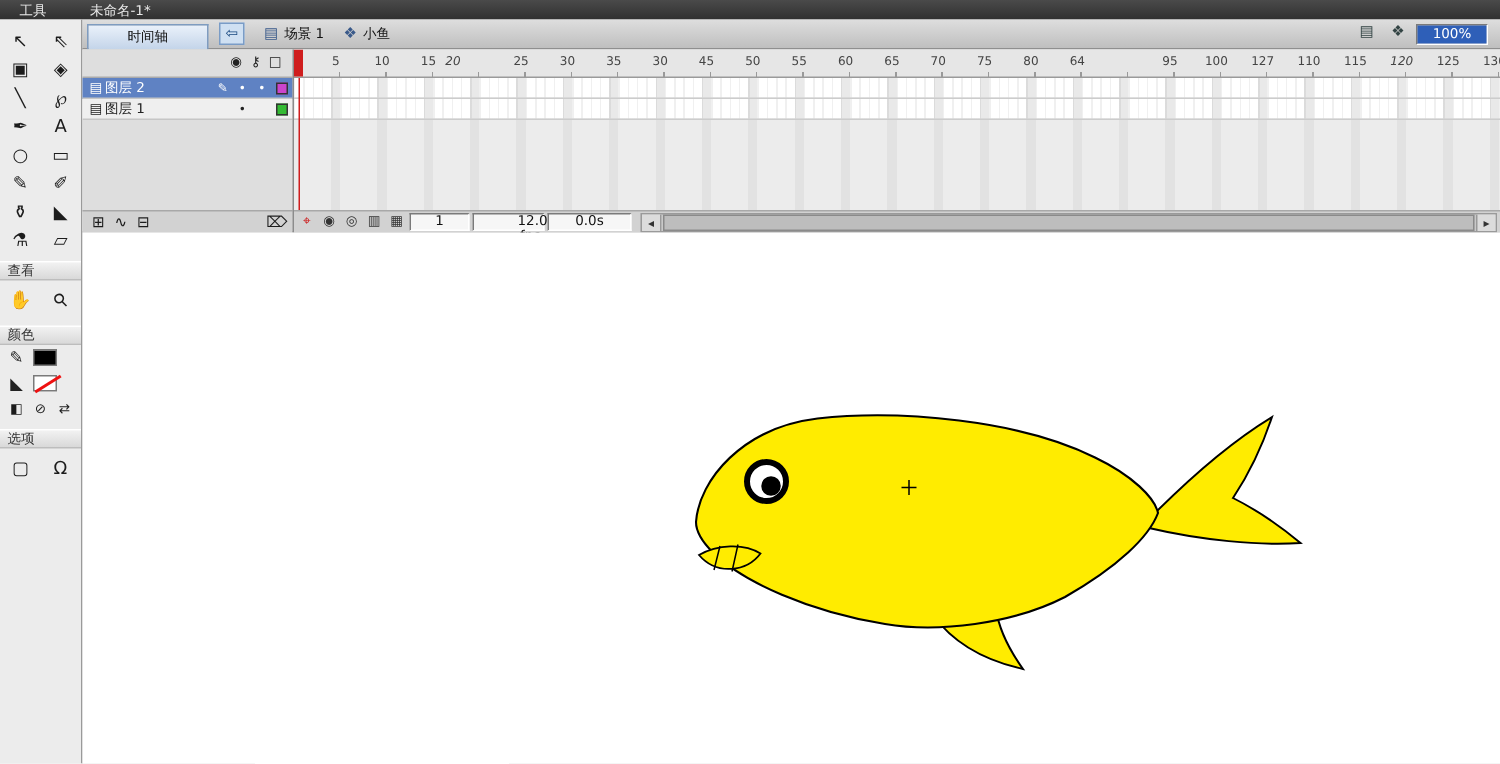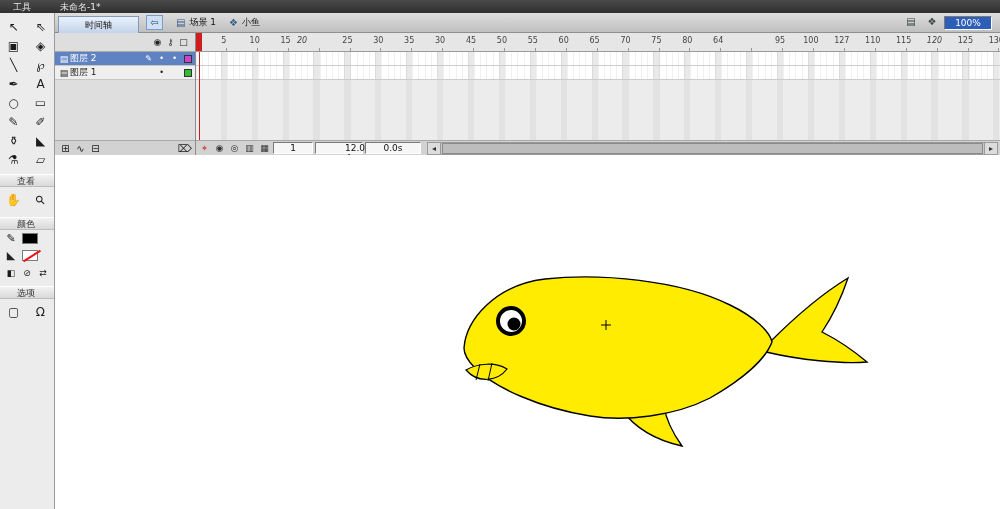--- a/index.html
+++ b/index.html
@@ -9,21 +9,21 @@
 
   
   .titlebar { position:absolute; left:0; top:0; width:1000px; height:13px; background:linear-gradient(#4a4a4a,#303030); color:#e8e8e8; font-size:9px; display:flex; align-items:center; }
   .titlebar .tools-title { position:absolute; left:13px; top:1px; }
   .titlebar .doc-title { position:absolute; left:60px; top:1px; }
 
   
   .tools-panel { position:absolute; left:0; top:13px; width:55px; height:496px; background:#ececec; border-right:1px solid #9a9a9a; display:flex; flex-direction:column; }
   .tools-grid { display:grid; grid-template-columns:27px 27px; padding-top:4px; }
   .tool-btn { height:19px; display:flex; align-items:center; justify-content:center; font-size:12px; color:#1c1c1c; cursor:default; }
-  .section-label { height:13px; background:linear-gradient(#f2f2f2,#d9d9d9); border-top:1px solid #fff; border-bottom:1px solid #bdbdbd; font-size:9px; color:#333; padding-left:17px; line-height:12px; margin-top:5px; }
+  .section-label { height:13px; background:linear-gradient(#f2f2f2,#d9d9d9); border-top:1px solid #fff; border-bottom:1px solid #bdbdbd; font-size:9px; color:#333; padding-left:5px; line-height:12px; margin-top:5px; }
   .icon-row { display:flex; justify-content:flex-start; padding:3px 2px; gap:3px; }
   .icon-row .tool-btn { width:24px; }
   .rot45 { transform:rotate(-45deg); display:inline-block; }
   .color-row { display:flex; align-items:center; gap:4px; padding:2px 4px; }
   .color-row .cicon { width:14px; text-align:center; font-size:11px; }
   .swatch { width:16px; height:11px; border:1px solid #7a7a7a; background:#fff; position:relative; }
   .swatch .slash { position:absolute; left:-1px; top:4px; width:20px; height:2px; transform:rotate(-32deg); }
   .mini-row { display:flex; gap:2px; padding:2px 4px; }
   .mini-row .tool-btn { width:14px; height:13px; font-size:9px; }
 

